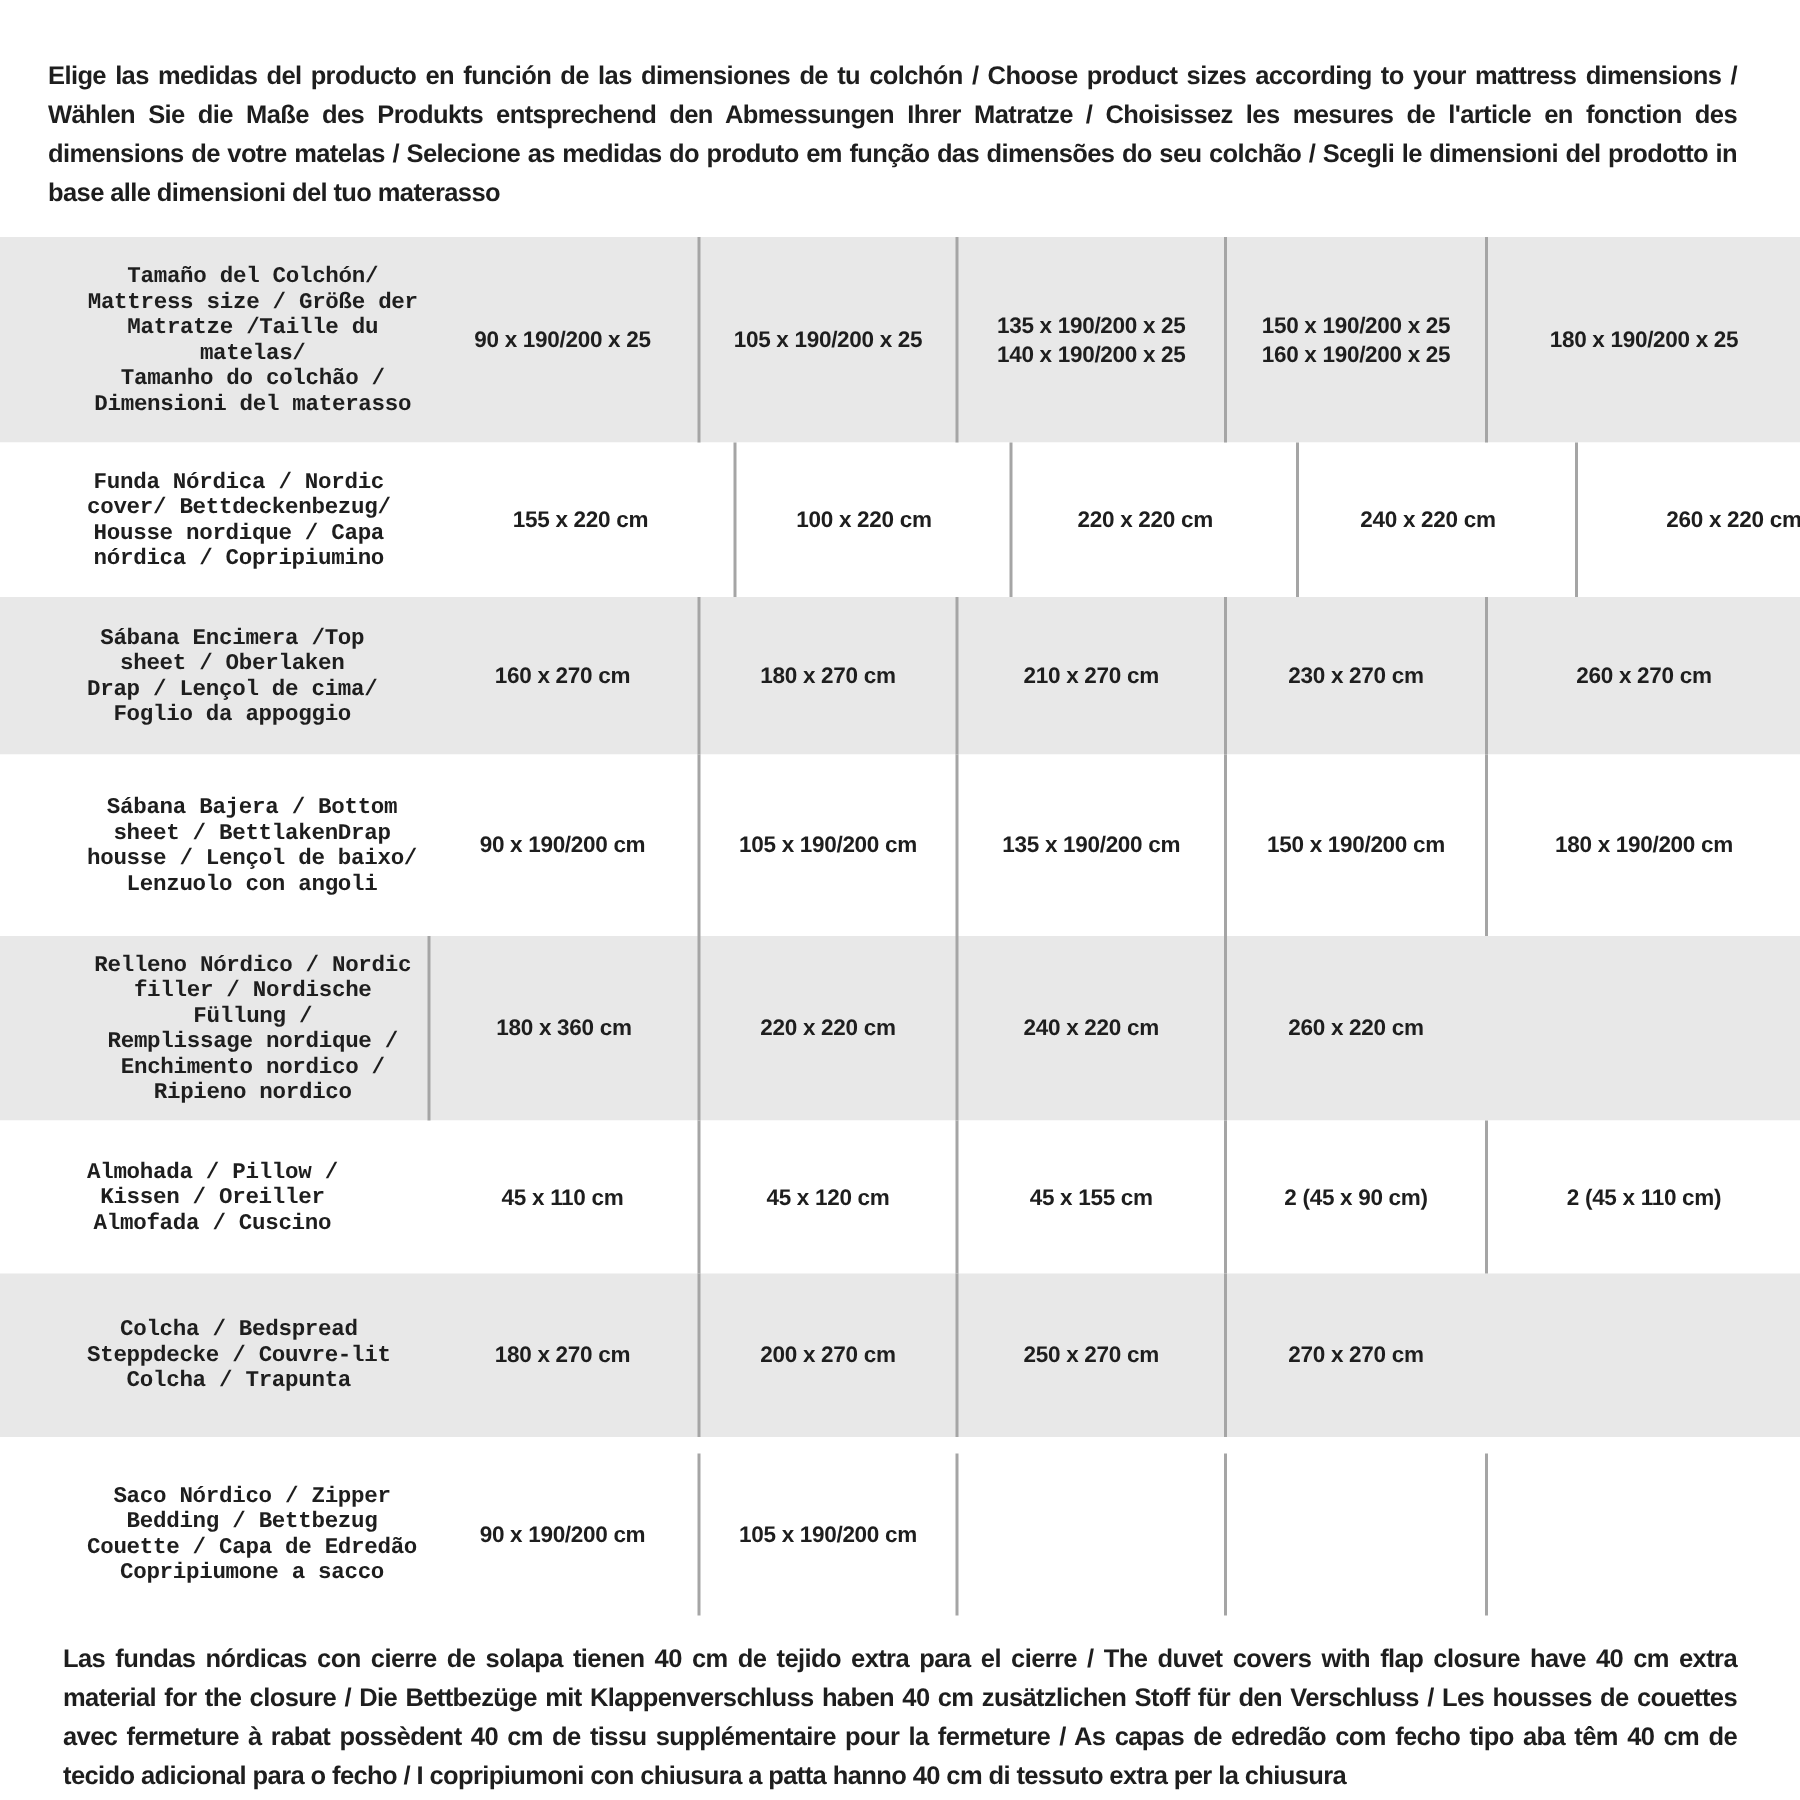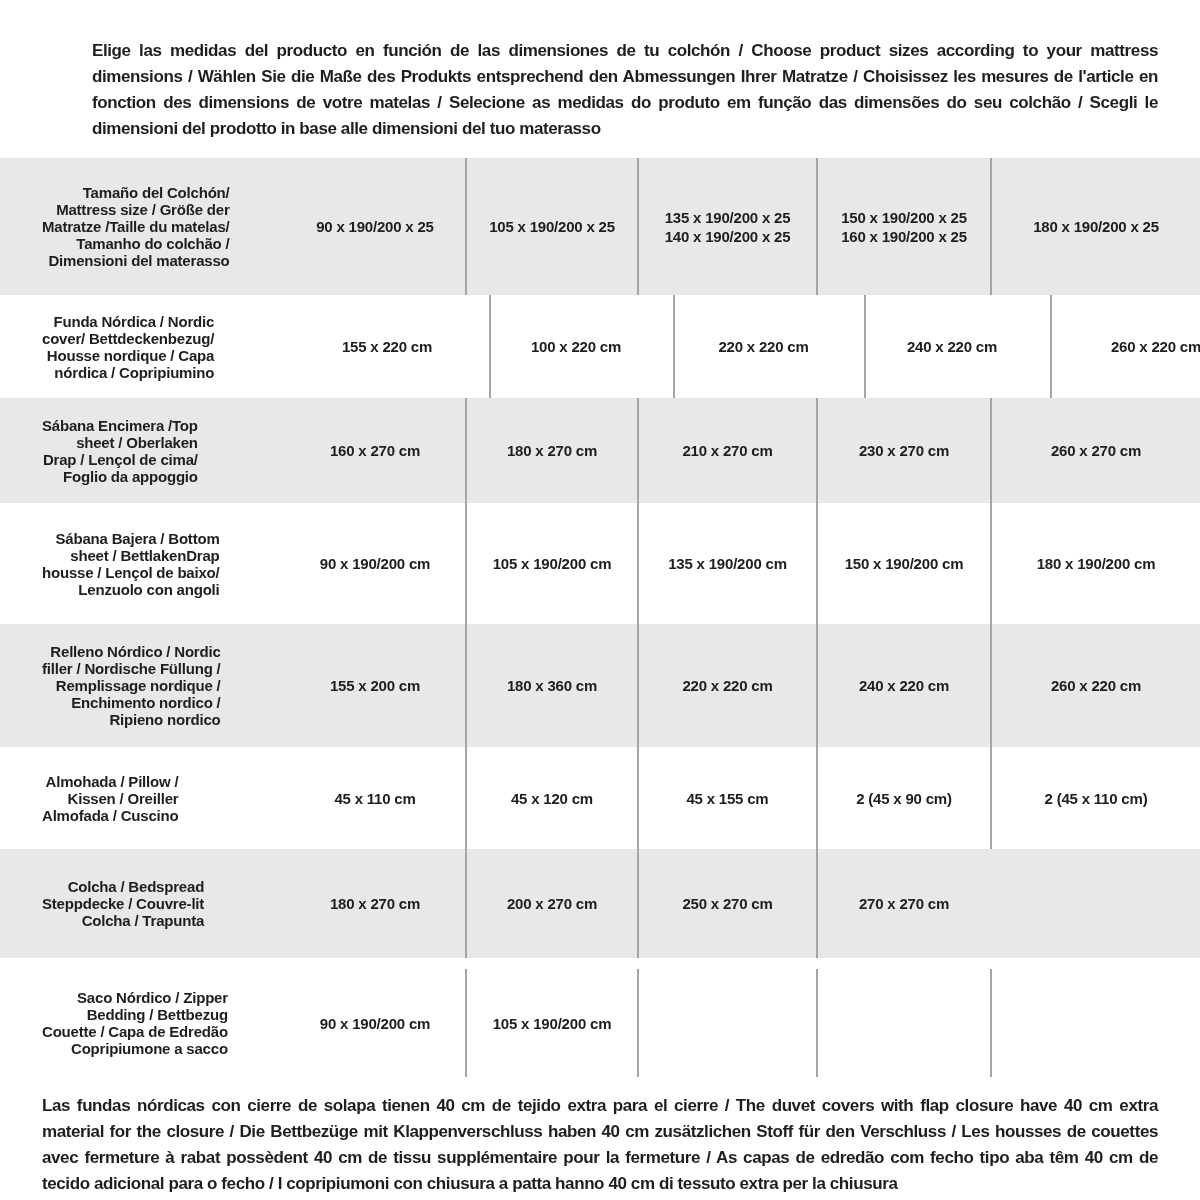--- a/index.html
+++ b/index.html
@@ -7,28 +7,27 @@
     width: 1200px;
     background: #ffffff;
     font-family: "Liberation Sans", sans-serif;
   }
   body {
     height: 1200px;
     position: relative;
     color: var(--text, #1e1e1e);
   }
   .intro {
-    padding: 38px 42px 0 48px;
+    padding: 38px 42px 0 32px;
     font-size: 17px;
     font-weight: bold;
     line-height: 26px;
     text-align: justify;
     letter-spacing: -0.4px;
     color: var(--text, #1e1e1e);
-    margin-left: 44px;
   }
   .size-table {
     margin-top: 16px;
     width: 1200px;
   }
   .t-row {
     display: grid;
     grid-template-columns: 285px 180px 172px 179px 174px 210px;
     width: 1200px;
   }
@@ -50,25 +49,26 @@
     font-size: 15px;
     font-weight: bold;
     letter-spacing: -0.2px;
     white-space: pre-line;
     line-height: 19px;
     color: var(--text, #1e1e1e);
   }
   .cell.sep { border-left: 2px solid var(--divider, #a5a5a5); }
   .cell.label {
     justify-content: flex-start;
-    text-align: right;
-    padding-left: 42px;
+    text-align: center;
+    padding-left: 58px;
     padding-right: 6px;
     line-height: 17px;
     font-size: 15px;
+    font-family: Liberation Mono, monospace;
   }
   .footnote {
     padding: 16px 42px 0 42px;
     font-size: 17px;
     font-weight: bold;
     line-height: 26px;
     text-align: justify;
     letter-spacing: -0.4px;
     color: var(--text, #1e1e1e);
   }
@@ -130,21 +130,20 @@
     <div class="cell sep">150 x 190/200 cm</div>
     <div class="cell sep">180 x 190/200 cm</div>
   </div>
 
   <div class="t-row r-relleno">
     <div class="cell label">Relleno Nórdico / Nordic
 filler / Nordische Füllung /
 Remplissage nordique /
 Enchimento nordico /
 Ripieno nordico</div>
-    <div class="cell">155 x 200 cm</div>
     <div class="cell sep">180 x 360 cm</div>
     <div class="cell sep">220 x 220 cm</div>
     <div class="cell sep">240 x 220 cm</div>
     <div class="cell sep">260 x 220 cm</div>
   </div>
 
   <div class="t-row r-almohada">
     <div class="cell label">Almohada  / Pillow /
 Kissen / Oreiller
 Almofada / Cuscino</div>

